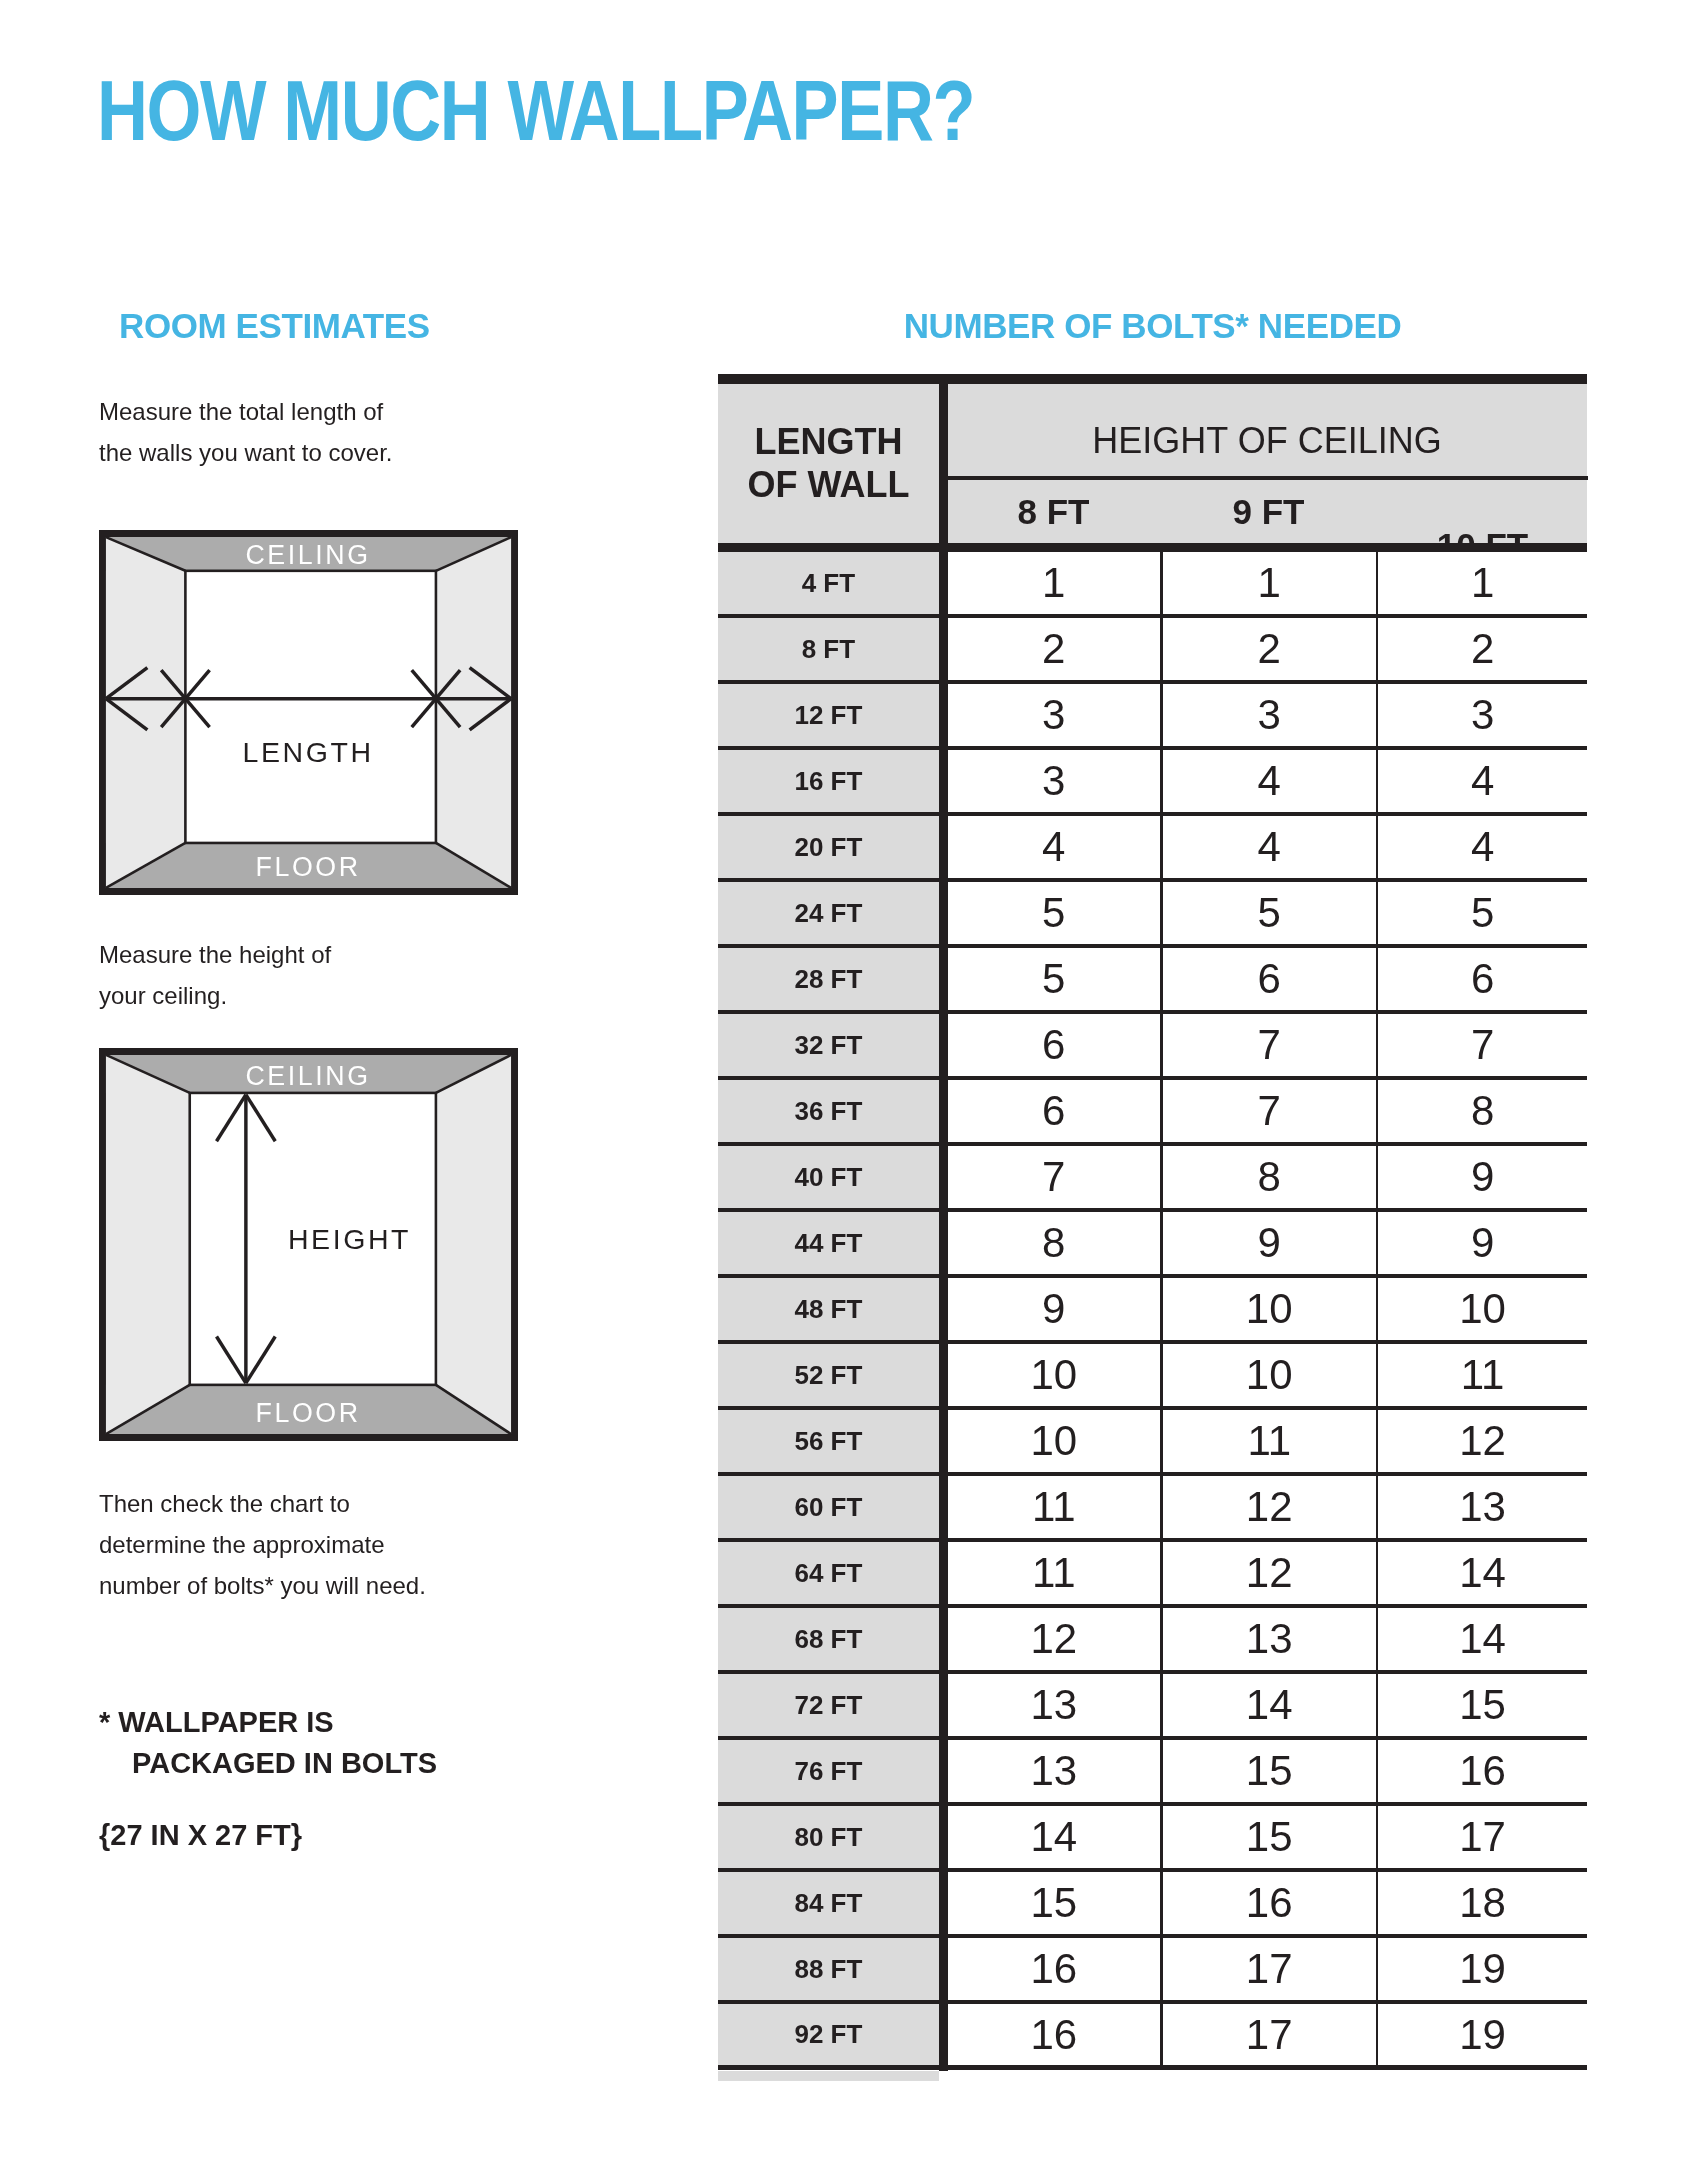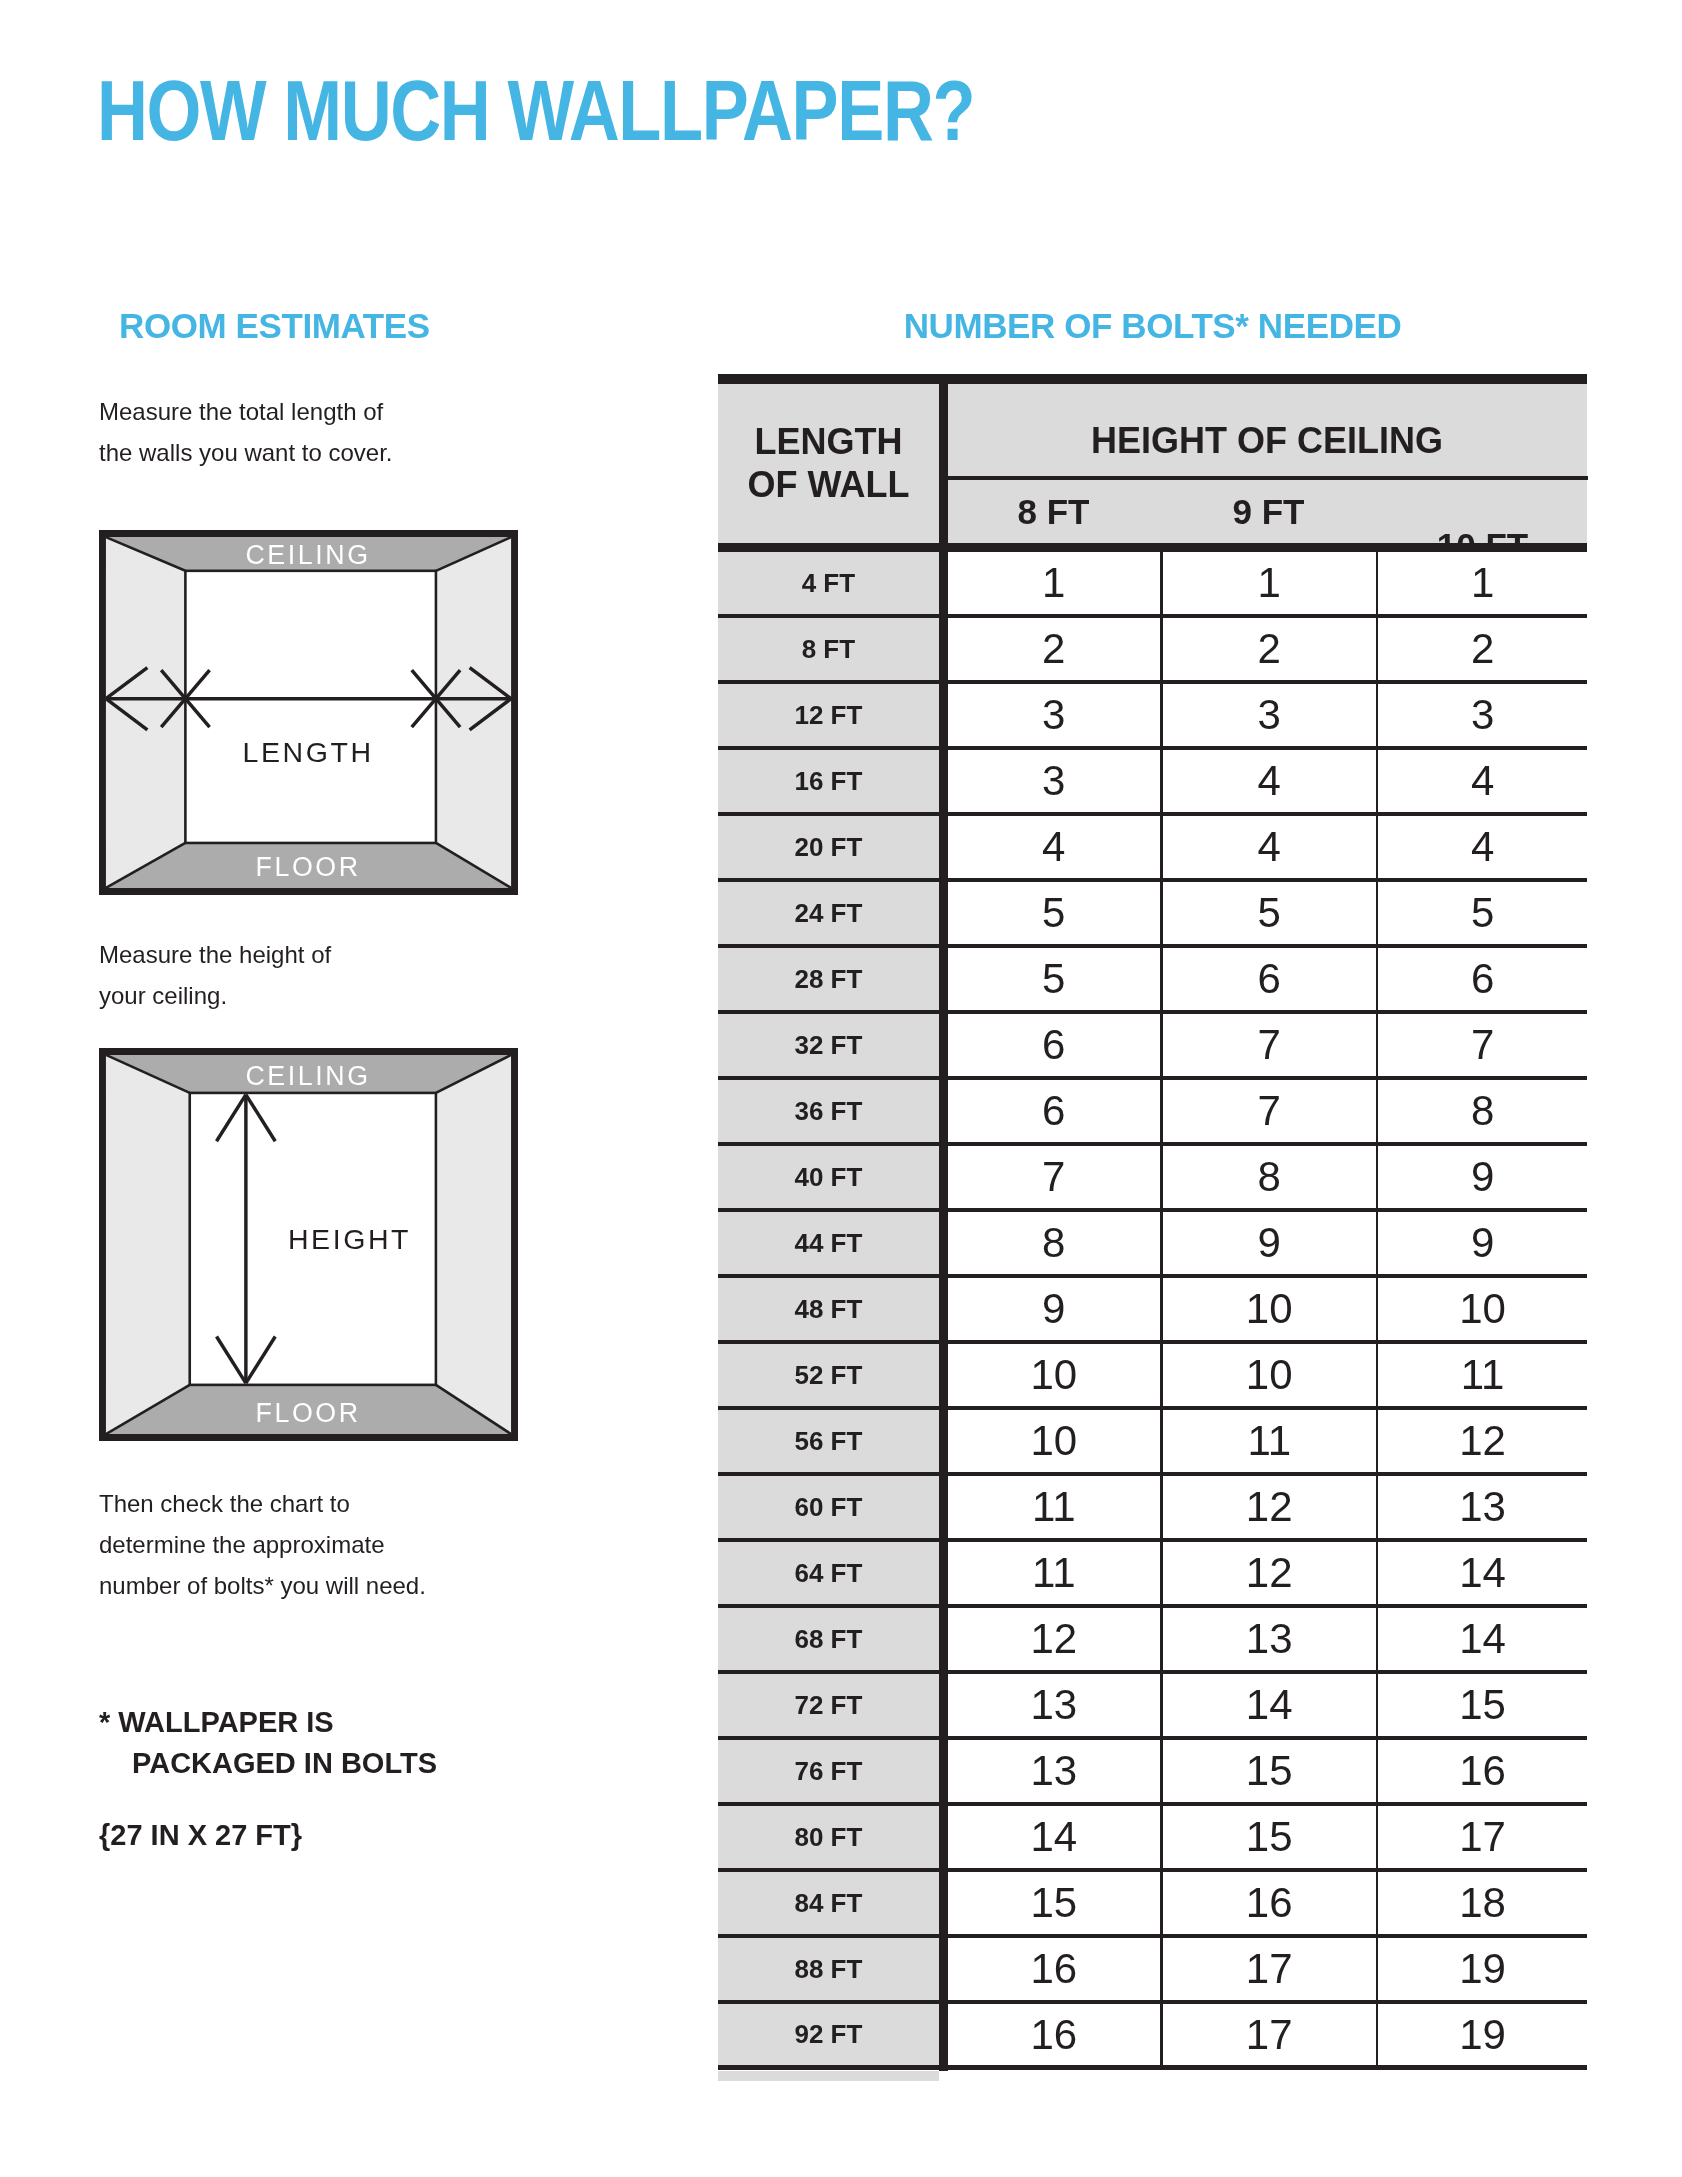--- a/index.html
+++ b/index.html
@@ -50,21 +50,21 @@
   .head-rule{left:221px;top:102px;width:649px;height:4.3px;background:var(--ink);}
   .subhead-rule{left:0;top:169px;width:869px;height:8.6px;background:var(--ink);}
   .corner-cell{
     left:0;top:9.5px;width:221px;height:160px;
     display:flex;flex-direction:column;align-items:center;justify-content:center;
     font-size:36px;font-weight:bold;line-height:1.18;text-align:center;
   }
   .colgroup-cell{
     left:229px;top:9.5px;width:640px;height:115px;
     display:flex;align-items:center;justify-content:center;
-    font-size:36px;font-weight:bold;
+    font-size:36px;font-weight:normal;
   }
   .subhead-cell{
     top:106px;height:63px;
     display:flex;align-items:center;justify-content:center;
     font-size:35px;font-weight:bold;
   }
   #table-body{position:absolute;left:0;top:178px;width:869px;}
   .trow{display:flex;width:869px;height:66px;border-bottom:4.3px solid var(--ink);}
   .trow:last-child{border-bottom:5.2px solid var(--ink);height:66px;}
   .tlabel{

